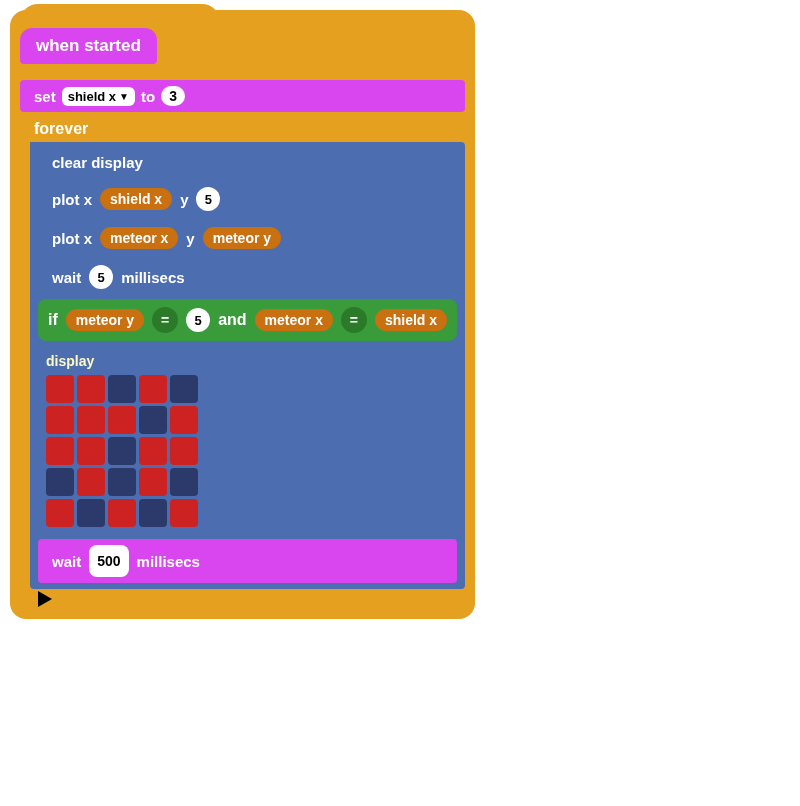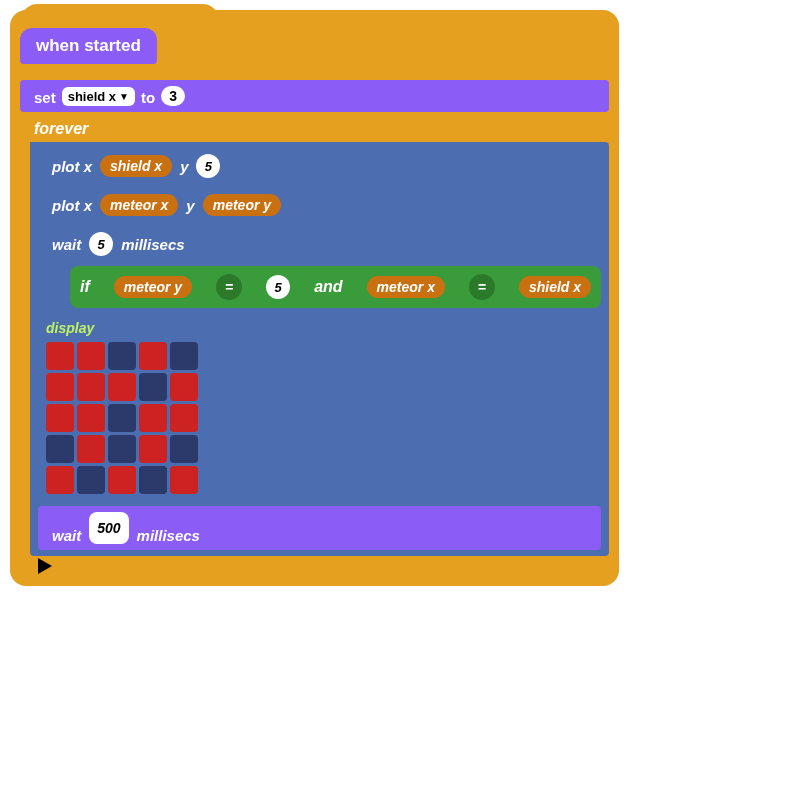--- a/index.html
+++ b/index.html
@@ -13,27 +13,27 @@
       position: relative;
     }
 
     .scratch-container {
       position: absolute;
       top: 10px;
       left: 10px;
     }
 
     .block-orange {
-      background: #8b5cf6;
+      background: #d946ef;
       border-radius: 6px;
       padding: 6px 14px;
       color: #fff;
       font-size: 15px;
       display: inline-flex;
-      align-items: flex-end;
+      align-items: center;
       gap: 6px;
     }
 
     .block-blue {
       background: #4C6DB0;
       border-radius: 6px;
       padding: 6px 14px;
       color: #fff;
       font-size: 15px;
       display: inline-flex;
@@ -80,21 +80,21 @@
     }
 
     
     .display-block {
       background: #4C6DB0;
       border-radius: 8px;
       padding: 8px;
       display: inline-block;
     }
     .display-title {
-      color: #bef264;
+      color: #fef9c3;
       font-size: 14px;
       margin-bottom: 6px;
     }
     .display-grid {
       display: grid;
       grid-template-columns: repeat(5, 28px);
       grid-template-rows: repeat(5, 28px);
       gap: 3px;
     }
     .cell-red {
@@ -154,21 +154,20 @@
       display: inline-flex;
       flex-direction: column;
       gap: 2px;
       position: relative;
       min-width: 370px;
     }
 
     .forever-container {
       display: flex;
       flex-direction: column;
-      font-style: italic;
     }
     .forever-top {
       background: #E6A020;
       padding: 4px 14px;
       border-radius: 4px 4px 0 0;
       color: #fff;
       font-size: 16px;
       display: inline-block;
       width: fit-content;
     }
@@ -220,20 +219,23 @@
         <span>3</span>
       </div>
     </div>
 
     <div class="forever-container" style="margin-top:2px;">
       <div class="forever-top">
         <span>forever</span>
       </div>
       <div class="forever-inner">
 
+        <div class="block-blue" style="border-radius:4px;">
+          <span>clear display</span>
+        </div>
 
         <div class="block-blue" style="border-radius:4px; gap:8px;">
           <span>plot x</span>
           <div class="pill-orange">
             <span>shield x</span>
           </div>
           <span>y</span>
           <div class="value-circle">
             <span>5</span>
           </div>
@@ -251,21 +253,21 @@
         </div>
 
         <div class="block-blue" style="border-radius:4px; gap:8px;">
           <span>wait</span>
           <div class="value-circle">
             <span>5</span>
           </div>
           <span>millisecs</span>
         </div>
 
-        <div class="if-green" style="gap:24px; border-radius:8px;margin-left:32px;">
+        <div class="if-green" style="gap:8px; border-radius:8px;">
           <span>if</span>
 
           <div class="pill-orange">
             <span>meteor y</span>
           </div>
           <div class="equals-circle">
             <span>=</span>
           </div>
           <div class="value-circle">
             <span>5</span>

